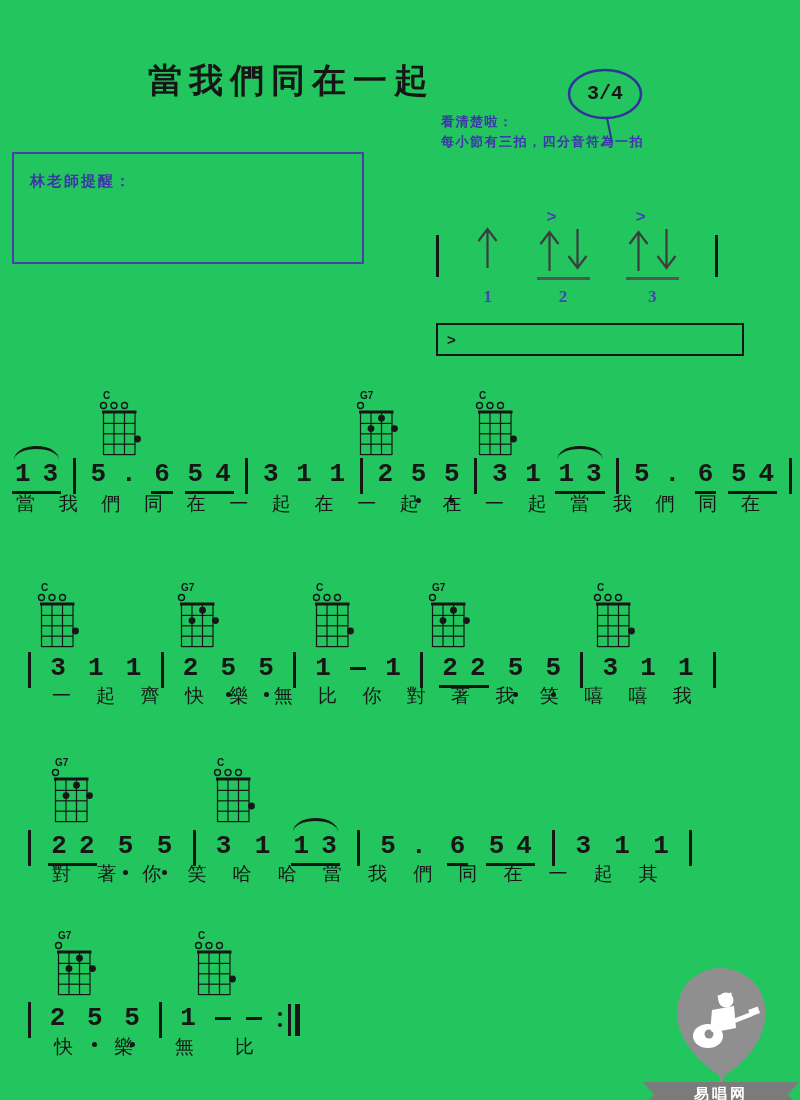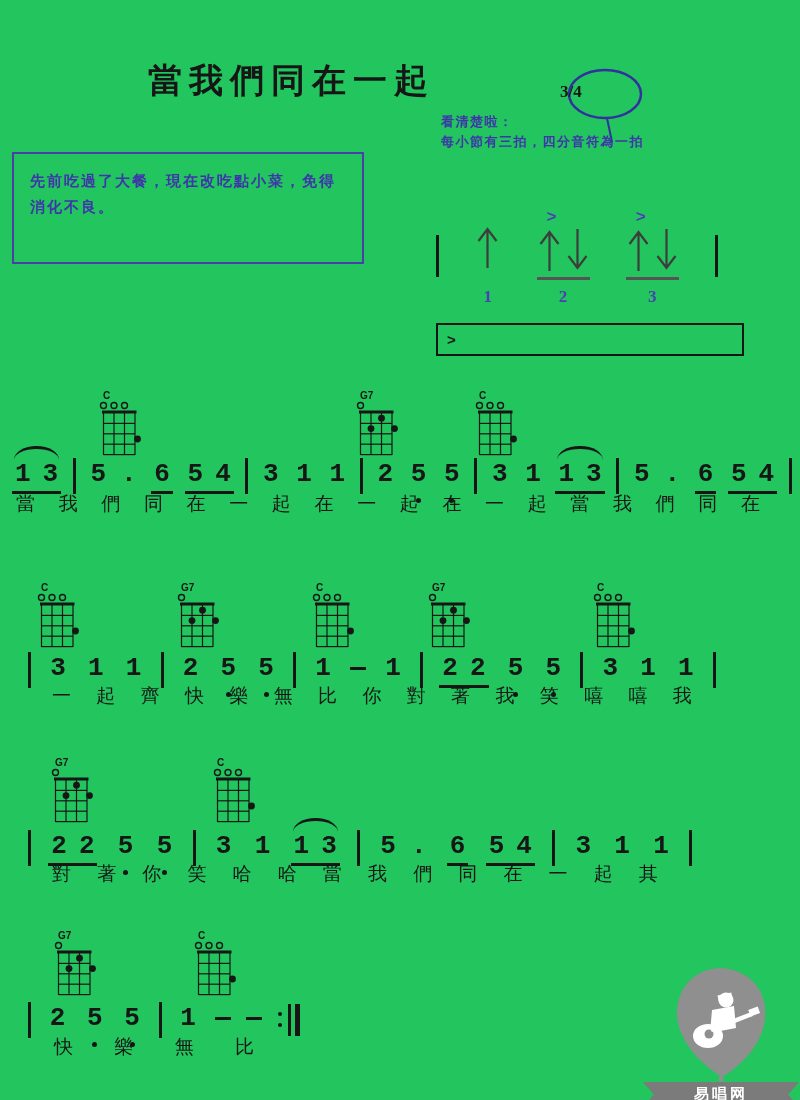--- a/index.html
+++ b/index.html
@@ -7,22 +7,22 @@
     --wmgray:#8f8f8f; --ribbon:#7b7b7b; --urlred:#cc3d1e;
   }
   html,body{margin:0;padding:0;background:#fff;}
   .page{position:relative;width:800px;height:1100px;background:#22c55e;overflow:hidden;
         font-family:"Liberation Serif",serif;color:var(--ink);}
   .title{position:absolute;left:148px;top:58px;margin:0;font-size:34px;font-weight:bold;
          letter-spacing:7px;color:var(--ink);font-family:"DejaVu Serif",serif;}
   
   .timesig{position:absolute;left:560px;top:68px;width:100px;height:80px;}
   .timesig svg{position:absolute;left:0;top:0;}
-  .ts-text{position:absolute;left:0;top:14px;width:90px;font-size:17px;
-           font-weight:bold;color:var(--ink);font-family:Liberation Serif, serif;}
+  .ts-text{position:absolute;left:0;top:14px;width:90px;text-align:center;font-size:20px;
+           font-weight:bold;color:var(--ink);font-family:Liberation Mono, monospace;}
   .see-note{position:absolute;left:441px;top:112px;color:var(--blue);font-size:13px;
             font-weight:bold;line-height:1.55;letter-spacing:1.5px;}
   .reminder{position:absolute;left:12px;top:152px;width:352px;height:112px;box-sizing:border-box;
             border:2px solid var(--boxp);padding:14px 16px;color:var(--blue);font-size:15px;
             font-weight:bold;letter-spacing:2px;line-height:1.75;}
   .rem-head{margin-bottom:10px;}
   
   .strum{position:absolute;left:436px;top:204px;width:282px;display:flex;
          justify-content:space-between;align-items:flex-end;}
   .s-bar{width:3px;height:42px;background:var(--ink);margin-bottom:30px;}
@@ -83,21 +83,21 @@
     </svg>
     <span class="ts-text">3/4</span>
   </div>
 
   <div class="see-note">
     <div>看清楚啦：</div>
     <div>每小節有三拍，四分音符為一拍</div>
   </div>
 
   <div class="reminder">
-    <div class="rem-body">先前吃過了大餐，現在改吃點小菜，免得消化不良。</div>
+    <div class="rem-head">林老師提醒：</div>
   </div>
 
   <div class="strum" id="strum">
       <div class="s-bar"></div>
       <div class="s-beat">
         <div class="s-acc"></div>
         <div class="s-arrows" style="padding-bottom: 7px;">
           <svg width="25" height="46">
             <path d="M12.5 44 L12.5 7 M3.5 17 L12.5 5 L21.5 17" stroke="#3d3d3d" stroke-width="2.2" fill="none"></path>
           </svg>

